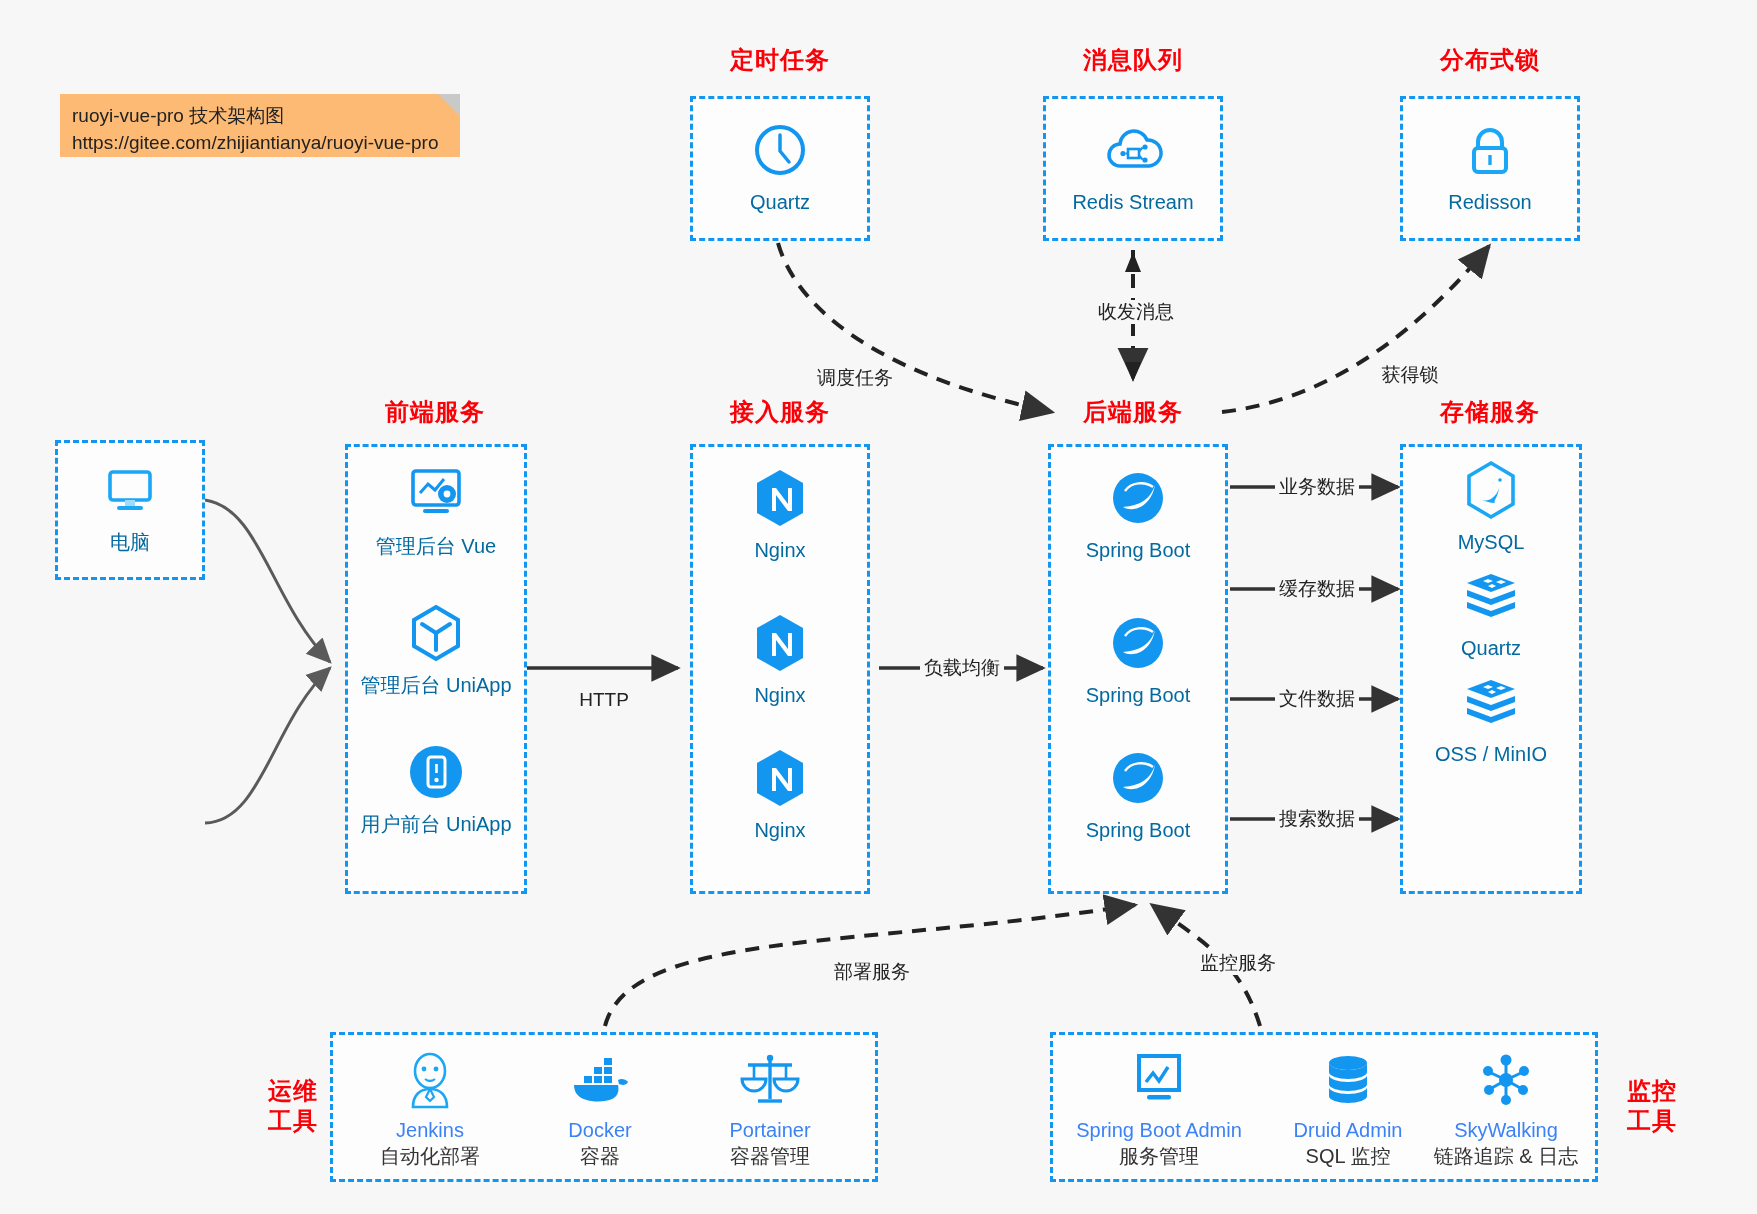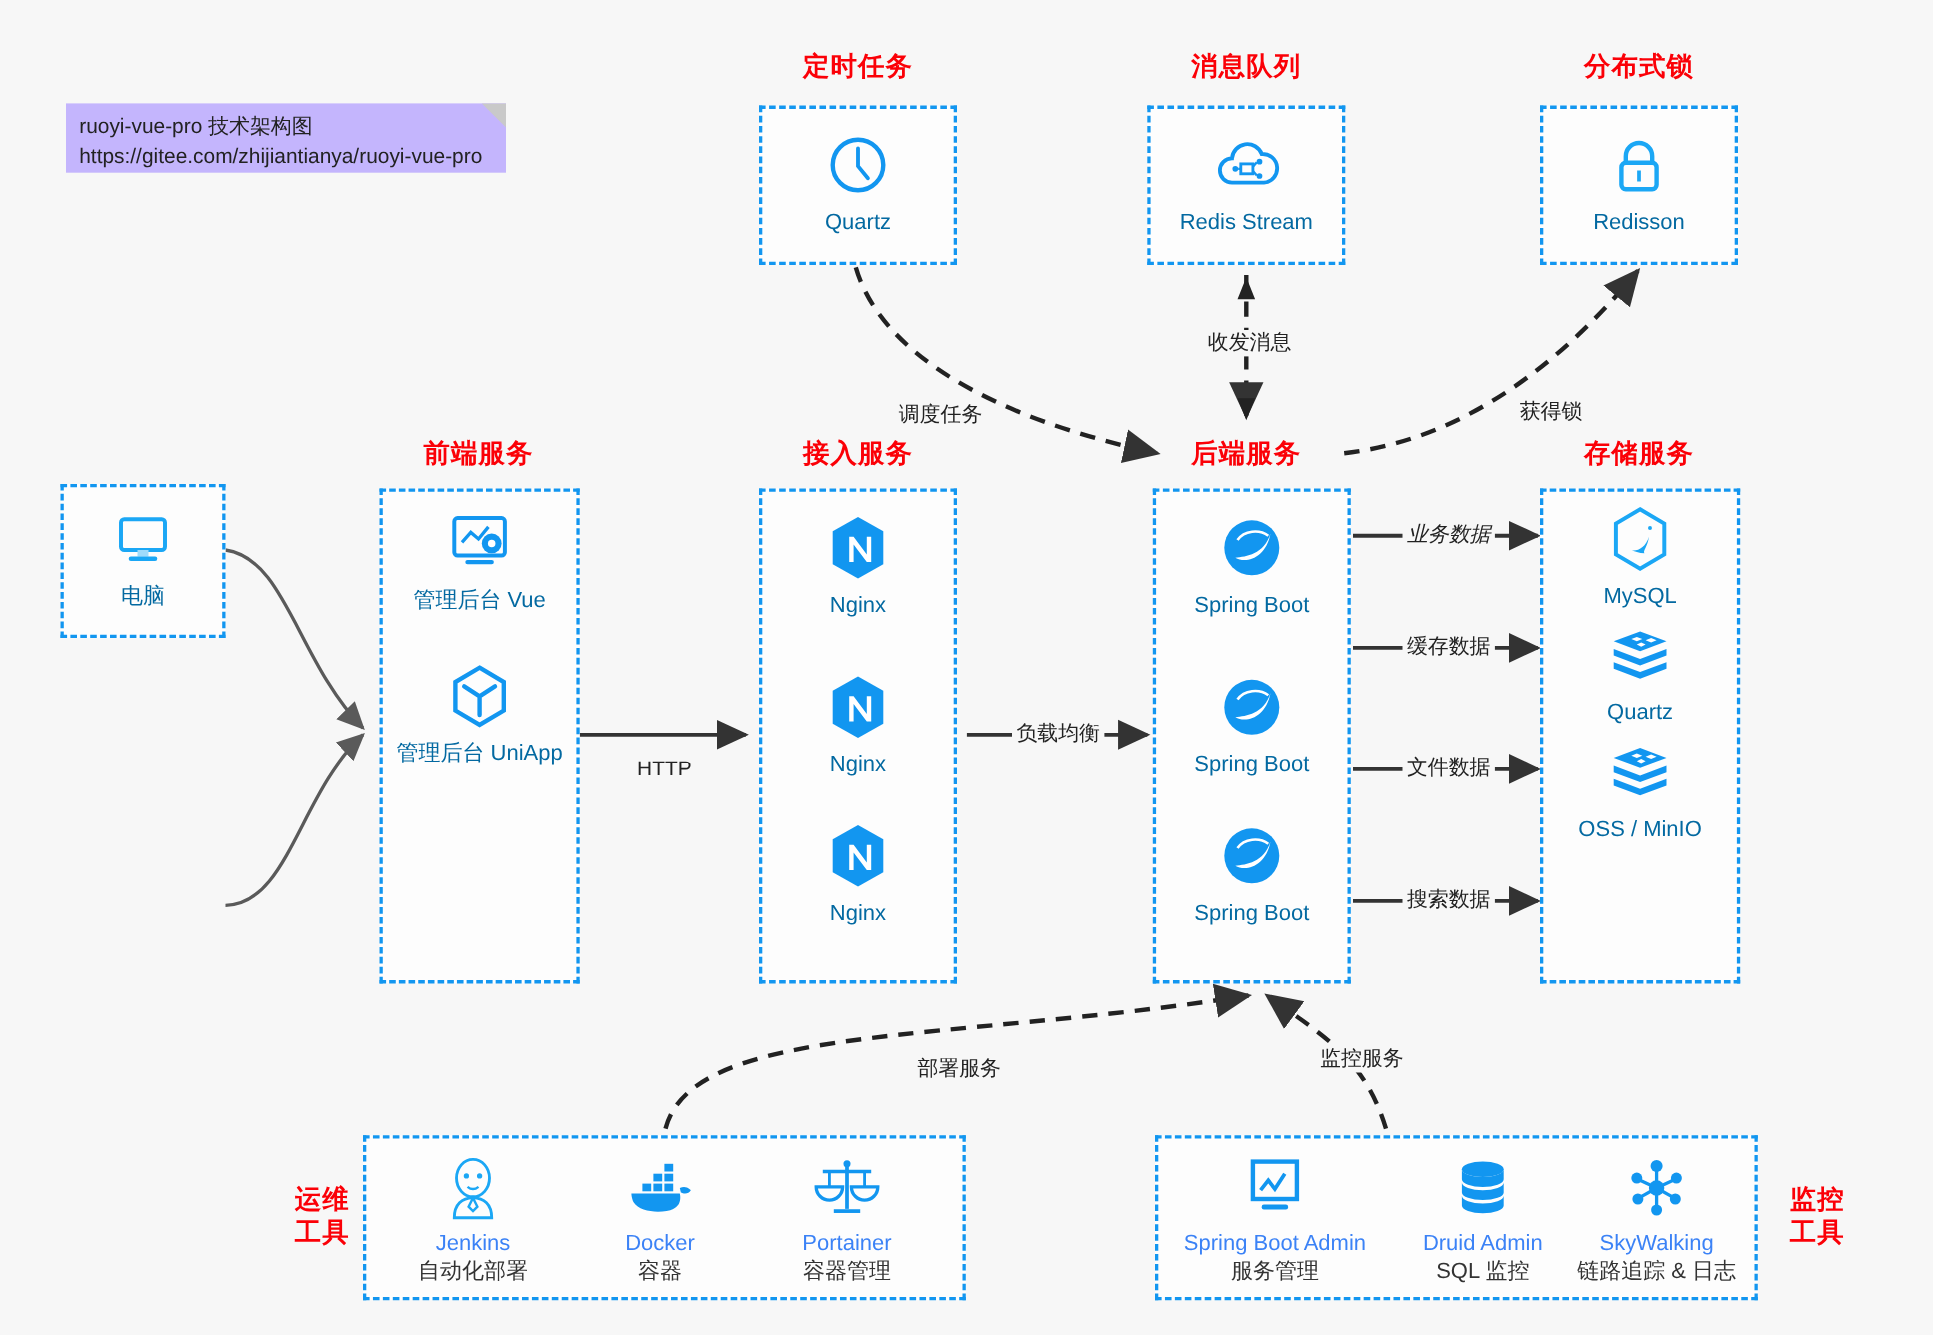--- a/index.html
+++ b/index.html
@@ -8,21 +8,21 @@
     background:#f7f7f7;
     font-family:"Liberation Sans","DejaVu Sans",sans-serif;
     position:relative;overflow:hidden;
   }
   #stage{position:absolute;left:0;top:0;width:1757px;height:1214px;}
   #edges{position:absolute;left:0;top:0;width:1757px;height:1214px;pointer-events:none;}
 
   
   .note{
     position:absolute;left:60px;top:94px;width:400px;height:63px;
-    background:#c4b5fd;color:#222;font-size:19px;line-height:27px;
+    background:#fdba74;color:#222;font-size:19px;line-height:27px;
     padding:8px 0 0 12px;box-sizing:border-box;
   }
   .note .fold{
     position:absolute;right:0;top:0;width:0;height:0;
     border-left:22px solid transparent;border-top:22px solid #c9c9c9;
   }
   .note div{white-space:nowrap;}
 
   
   .grp{position:absolute;box-sizing:border-box;background:#fdfdfd;
@@ -170,20 +170,31 @@
       <div class="lbl">管理后台 Vue</div>
     </div>
     <div class="node" style="top:155px;">
       <div class="ico">
         <svg width="58" height="60" viewBox="0 0 58 60">
             <path d="M29 4 L51 17 V43 L29 56 L7 43 V17 z" fill="none" stroke="#1296f0" stroke-width="4"></path>
             <path d="M29 30 L29 47 M29 30 L15 21 M29 30 L43 21" stroke="#1296f0" stroke-width="4" fill="none" stroke-linecap="round"></path>
           </svg>
       </div>
       <div class="lbl">管理后台 UniApp</div>
+    </div>
+    <div class="node" style="top:294px;">
+      <div class="ico">
+        <svg width="58" height="58" viewBox="0 0 58 58">
+            <circle cx="29" cy="29" r="26" fill="#1296f0"></circle>
+            <rect x="21" y="14" width="17" height="30" rx="3" fill="none" stroke="#fff" stroke-width="3"></rect>
+            <line x1="29.5" y1="21" x2="29.5" y2="30" stroke="#fff" stroke-width="2.6"></line>
+            <circle cx="29.5" cy="37" r="2.2" fill="#fff"></circle>
+          </svg>
+      </div>
+      <div class="lbl">用户前台 UniApp</div>
     </div>
   </div>
 
   <div class="grp-title" style="left:690px;top:396px;width:180px;">接入服务</div>
   <div class="grp" style="left:690px;top:444px;width:180px;height:450px;">
     <div class="node" style="top:20px;">
       <div class="ico">
         <svg width="56" height="62" viewBox="0 0 56 62">
             <path d="M28 3 L51 16 V46 L28 59 L5 46 V16 z" fill="#1296f0"></path>
             <path d="M20 44 V21 h4 l12 16 V21 h4 v23 h-4 L24 28 v16 z" fill="#fff"></path>
@@ -395,20 +406,20 @@
   <div class="grp-title side" style="left:1612px;top:1076px;width:80px;">
     <span>监控</span><br>
     <span>工具</span>
   </div>
 
   <div class="elabel" style="left:604px;top:668px;margin-top:32px;">HTTP</div>
   <div class="elabel" style="left:962px;top:668px;">负载均衡</div>
   <div class="elabel" style="left:855px;top:378px;">调度任务</div>
   <div class="elabel" style="left:1136px;top:312px;">收发消息</div>
   <div class="elabel" style="left:1410px;top:375px;">获得锁</div>
-  <div class="elabel" style="left:1317px;top:487px;font-style:italic;">业务数据</div>
+  <div class="elabel" style="left:1317px;top:487px;">业务数据</div>
   <div class="elabel" style="left:1317px;top:589px;">缓存数据</div>
   <div class="elabel" style="left:1317px;top:699px;">文件数据</div>
   <div class="elabel" style="left:1317px;top:819px;">搜索数据</div>
   <div class="elabel" style="left:872px;top:972px;">部署服务</div>
   <div class="elabel" style="left:1238px;top:963px;">监控服务</div>
 
 </div>
 
 </body></html>

